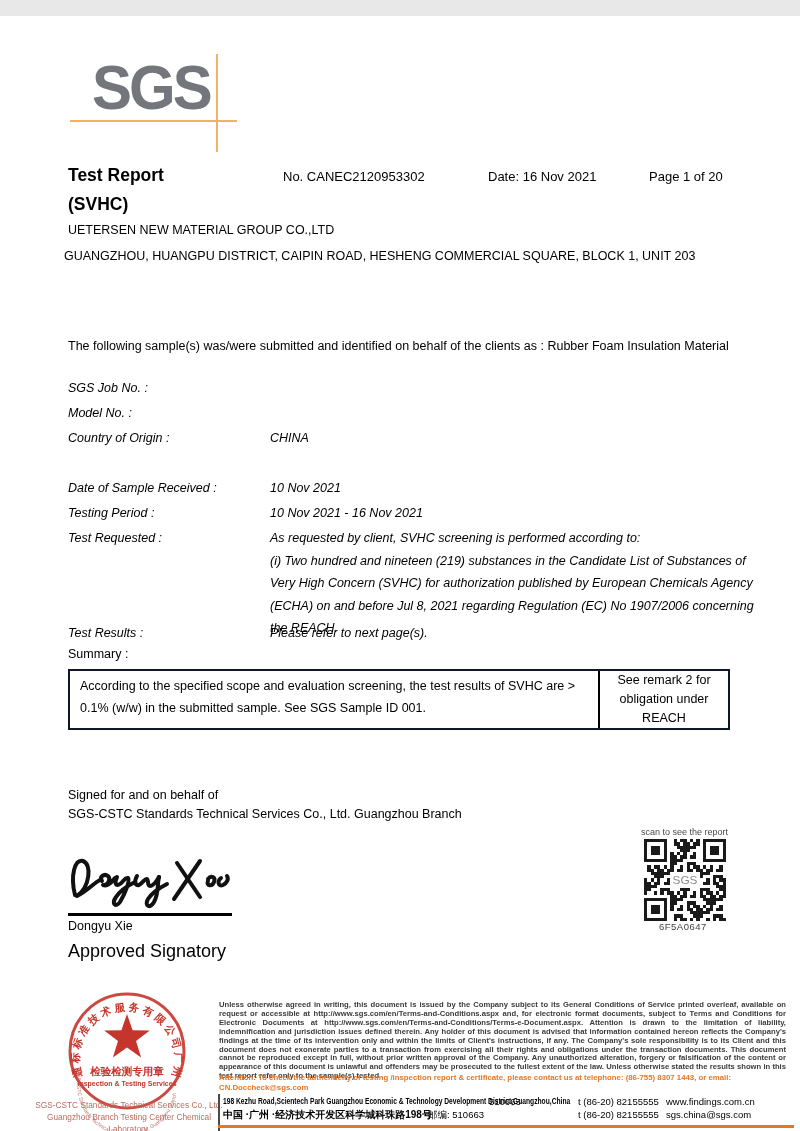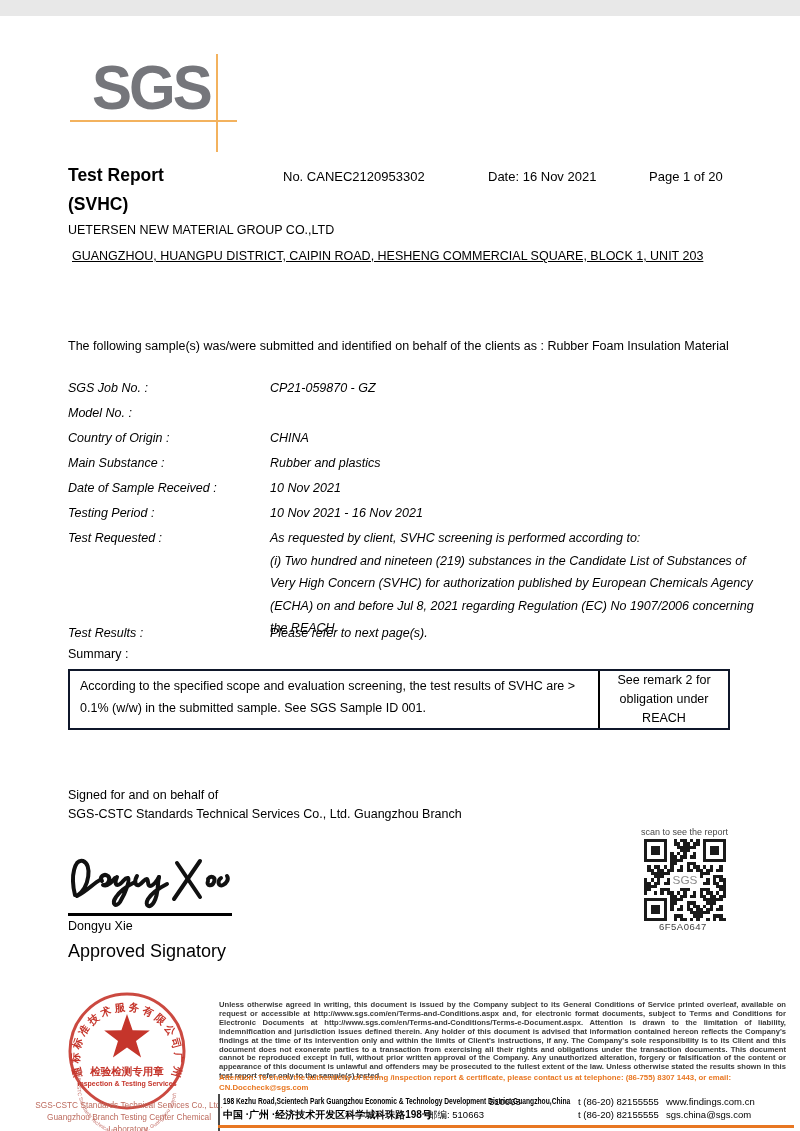--- a/index.html
+++ b/index.html
@@ -13,21 +13,21 @@
   #logo-hline{left:70px;top:104px;width:167px;height:2px;background:#f3b25e;}
   #logo-vline{left:216px;top:38px;width:2px;height:98px;background:#f3b25e;}
 
   
   #report-title{left:68px;top:149px;font-size:17.5px;font-weight:bold;}
   #report-subtitle{left:68px;top:178px;font-size:17.5px;font-weight:bold;}
   #report-no{left:283px;top:153px;font-size:13px;}
   #report-date{left:488px;top:153px;font-size:13px;}
   #report-page{left:649px;top:153px;font-size:13px;}
   #client-name{left:68px;top:207px;font-size:12.5px;}
-  #client-address{left:72px;top:229px;width:700px;font-size:12.5px;line-height:22px;text-decoration:underline;}
+  #client-address{left:64px;top:229px;width:700px;font-size:12.5px;line-height:22px;}
 
   
   #intro{left:68px;top:319px;width:676px;font-size:12.5px;line-height:22px;}
   .info-row{left:68px;width:680px;display:flex;font-size:12.5px;line-height:22.5px;font-style:italic;}
   .info-label{width:202px;flex:none;}
   .info-value{flex:1;white-space:pre-line;}
 
   
   #summary-label{left:68px;top:631px;font-size:12.5px;}
   #summary-box{left:68px;top:653px;width:658px;height:57px;border:2px solid #0f172a;display:flex;justify-content:center;}
@@ -82,32 +82,27 @@
   <div class="abs" id="report-no">No. CANEC2120953302</div>
   <div class="abs" id="report-date">Date: 16 Nov 2021</div>
   <div class="abs" id="report-page">Page 1 of 20</div>
   <div class="abs" id="client-name">UETERSEN NEW MATERIAL GROUP CO.,LTD</div>
   <div class="abs" id="client-address">GUANGZHOU, HUANGPU DISTRICT, CAIPIN ROAD, HESHENG COMMERCIAL SQUARE, BLOCK 1, UNIT 203</div>
 
   <div class="abs" id="intro">The following sample(s) was/were submitted and identified on behalf of the clients as : Rubber Foam Insulation Material</div>
 
   <div class="abs info-row" style="top:361px">
     <div class="info-label">SGS Job No. :</div>
-    <div class="info-value">CP21-059870 - GZ</div>
   </div>
   <div class="abs info-row" style="top:386px">
     <div class="info-label">Model No. :</div>
   </div>
   <div class="abs info-row" style="top:411px">
     <div class="info-label">Country of Origin :</div>
     <div class="info-value">CHINA</div>
-  </div>
-  <div class="abs info-row" style="top:436px">
-    <div class="info-label">Main Substance :</div>
-    <div class="info-value">Rubber and plastics</div>
   </div>
   <div class="abs info-row" style="top:461px">
     <div class="info-label">Date of Sample Received :</div>
     <div class="info-value">10 Nov 2021</div>
   </div>
   <div class="abs info-row" style="top:486px">
     <div class="info-label">Testing Period :</div>
     <div class="info-value">10 Nov 2021 - 16 Nov 2021</div>
   </div>
   <div class="abs info-row" style="top:511px;width:686px">

